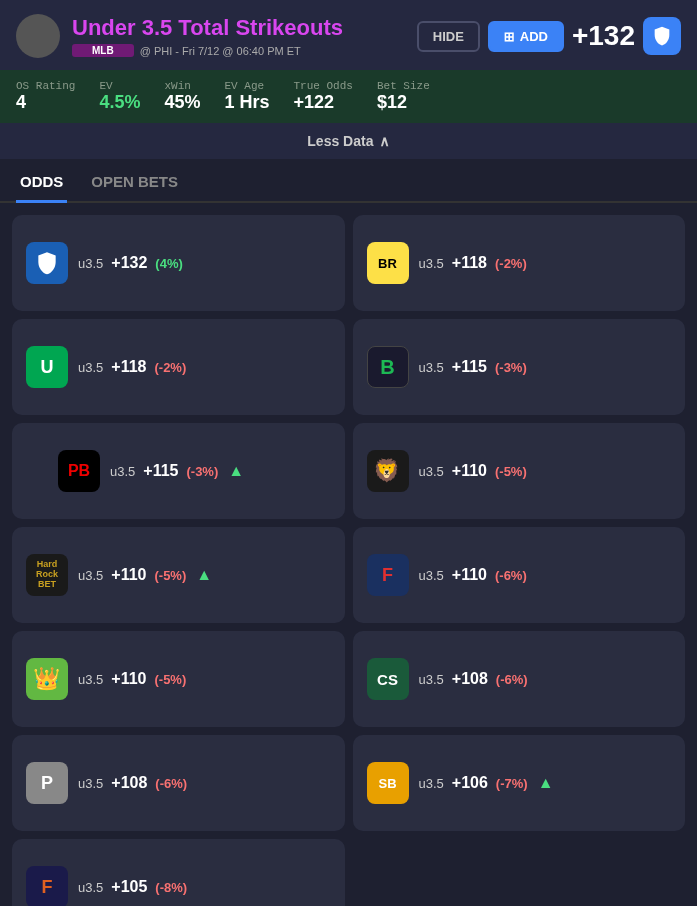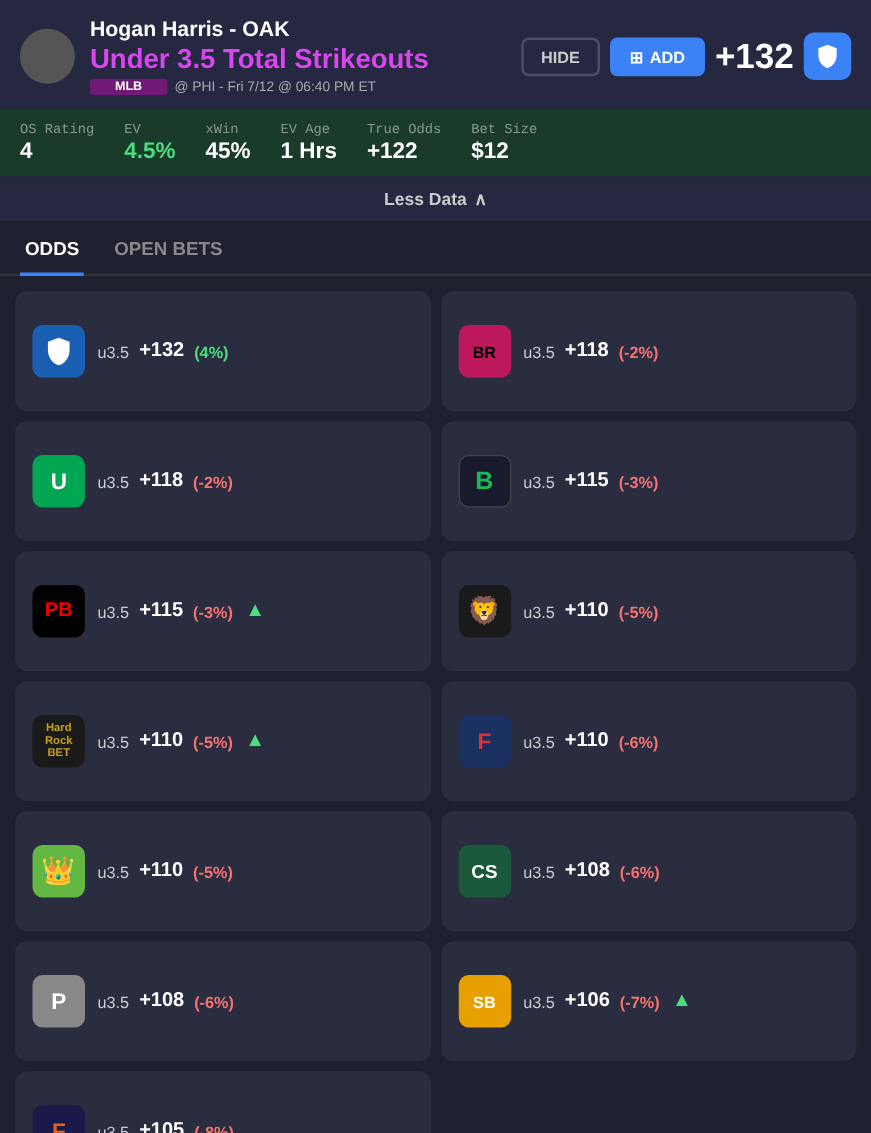--- a/index.html
+++ b/index.html
@@ -228,24 +228,24 @@
       border-radius: 8px;
       display: flex;
       align-items: center;
       justify-content: center;
       font-weight: 900;
       font-size: 14px;
       flex-shrink: 0;
     }
 
     .logo-pickswise { background: #1a5fb4; }
-    .logo-br { background: #be185d; color: #000; }
+    .logo-br { background: #fde047; color: #000; }
     .logo-unibet { background: #00a651; color: #fff; font-size: 18px; font-weight: 900; }
     .logo-betway { background: #1a1a2e; border: 1px solid #444; }
-    .logo-pb { background: #000; }
+    .logo-pb { background: #000; margin-left: 32px; }
     .logo-golden { background: #1a1a1a; }
     .logo-hardrock { background: #1a1a1a; }
     .logo-fanatics { background: #1a3060; }
     .logo-draftkings { background: #62b842; }
     .logo-cs { background: #1a5a3a; color: #fff; font-size: 15px; font-weight: 900; }
     .logo-prop { background: #888; color: #fff; font-size: 18px; font-weight: 900; }
     .logo-sb { background: #e8a000; color: #fff; font-size: 13px; font-weight: 900; }
     .logo-ff { background: #1a1a4a; }
 
     .odds-info {
@@ -295,21 +295,20 @@
   </style>
 </head>
 <body>
 
 <div class="app-container">
 
   <div class="header">
     <div class="header-left">
       <div class="avatar"></div>
       <div class="header-info">
-        <div class="player-name">Hogan Harris - OAK</div>
         <div class="bet-title">Under 3.5 Total Strikeouts</div>
         <div class="bet-meta">
           <span class="mlb-badge">MLB</span>
           <span class="bet-meta-text">@ PHI - Fri 7/12 @ 06:40 PM ET</span>
         </div>
       </div>
     </div>
     <div class="header-right">
       <div class="header-buttons">
         <button class="btn-hide">HIDE</button>

